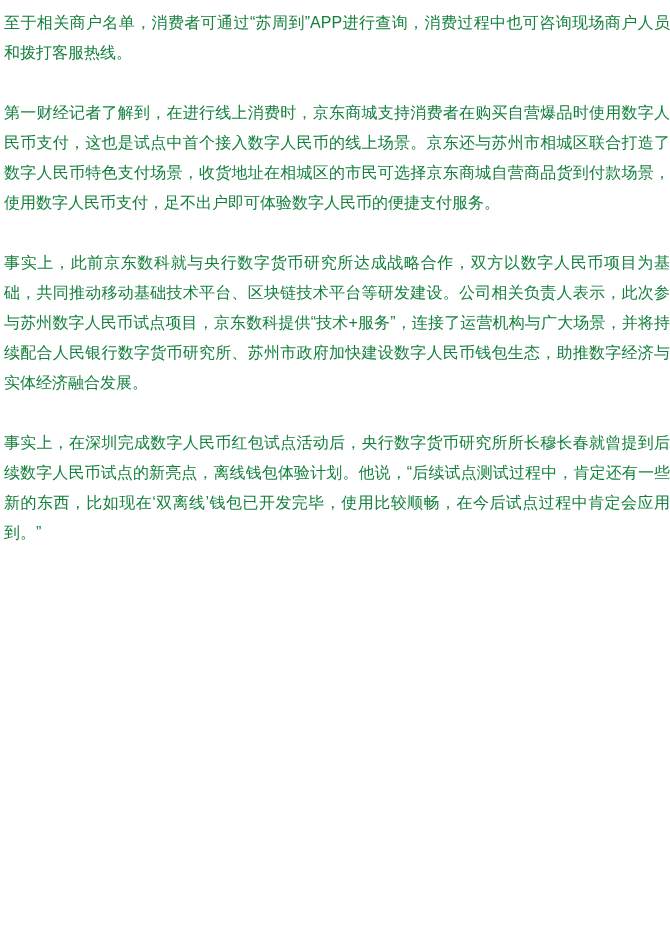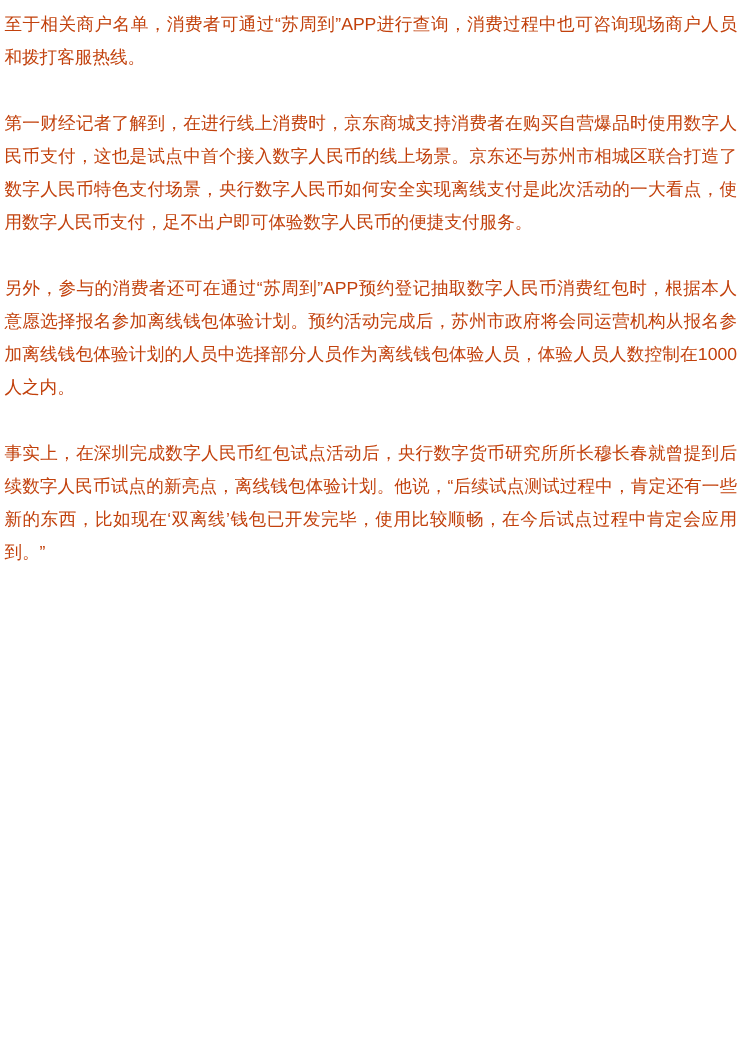--- a/index.html
+++ b/index.html
@@ -9,37 +9,37 @@
   }
   .page {
     width: 670px;
     min-height: 950px;
     box-sizing: border-box;
     background: #ffffff;
     overflow: hidden;
   }
   .article {
     padding: 8px 0 0 4px;
-    color: #c2410c;
+    color: #15803d;
     font-family: "Liberation Sans", "DejaVu Sans", sans-serif;
     font-size: 16px;
     line-height: 30px;
     text-align: justify;
   }
   .para {
     margin: 0 0 30px 0;
     word-break: break-word;
   }
   .para:last-child {
     margin-bottom: 12px;
   }
 </style>
 </head>
 <body>
 
 <div class="page">
   <main class="article">
     <p class="para">至于相关商户名单，消费者可通过“苏周到”APP进行查询，消费过程中也可咨询现场商户人员和拨打客服热线。</p>
-    <p class="para">第一财经记者了解到，在进行线上消费时，京东商城支持消费者在购买自营爆品时使用数字人民币支付，这也是试点中首个接入数字人民币的线上场景。京东还与苏州市相城区联合打造了数字人民币特色支付场景，央行数字人民币如何安全实现离线支付是此次活动的一大看点，使用数字人民币支付，足不出户即可体验数字人民币的便捷支付服务。</p>
-    <p class="para">另外，参与的消费者还可在通过“苏周到”APP预约登记抽取数字人民币消费红包时，根据本人意愿选择报名参加离线钱包体验计划。预约活动完成后，苏州市政府将会同运营机构从报名参加离线钱包体验计划的人员中选择部分人员作为离线钱包体验人员，体验人员人数控制在1000人之内。</p>
+    <p class="para">第一财经记者了解到，在进行线上消费时，京东商城支持消费者在购买自营爆品时使用数字人民币支付，这也是试点中首个接入数字人民币的线上场景。京东还与苏州市相城区联合打造了数字人民币特色支付场景，收货地址在相城区的市民可选择京东商城自营商品货到付款场景，使用数字人民币支付，足不出户即可体验数字人民币的便捷支付服务。</p>
+    <p class="para">事实上，此前京东数科就与央行数字货币研究所达成战略合作，双方以数字人民币项目为基础，共同推动移动基础技术平台、区块链技术平台等研发建设。公司相关负责人表示，此次参与苏州数字人民币试点项目，京东数科提供“技术+服务”，连接了运营机构与广大场景，并将持续配合人民银行数字货币研究所、苏州市政府加快建设数字人民币钱包生态，助推数字经济与实体经济融合发展。</p>
     <p class="para">事实上，在深圳完成数字人民币红包试点活动后，央行数字货币研究所所长穆长春就曾提到后续数字人民币试点的新亮点，离线钱包体验计划。他说，“后续试点测试过程中，肯定还有一些新的东西，比如现在‘双离线’钱包已开发完毕，使用比较顺畅，在今后试点过程中肯定会应用到。”</p>
   </main>
 </div>
 
 </body></html>

